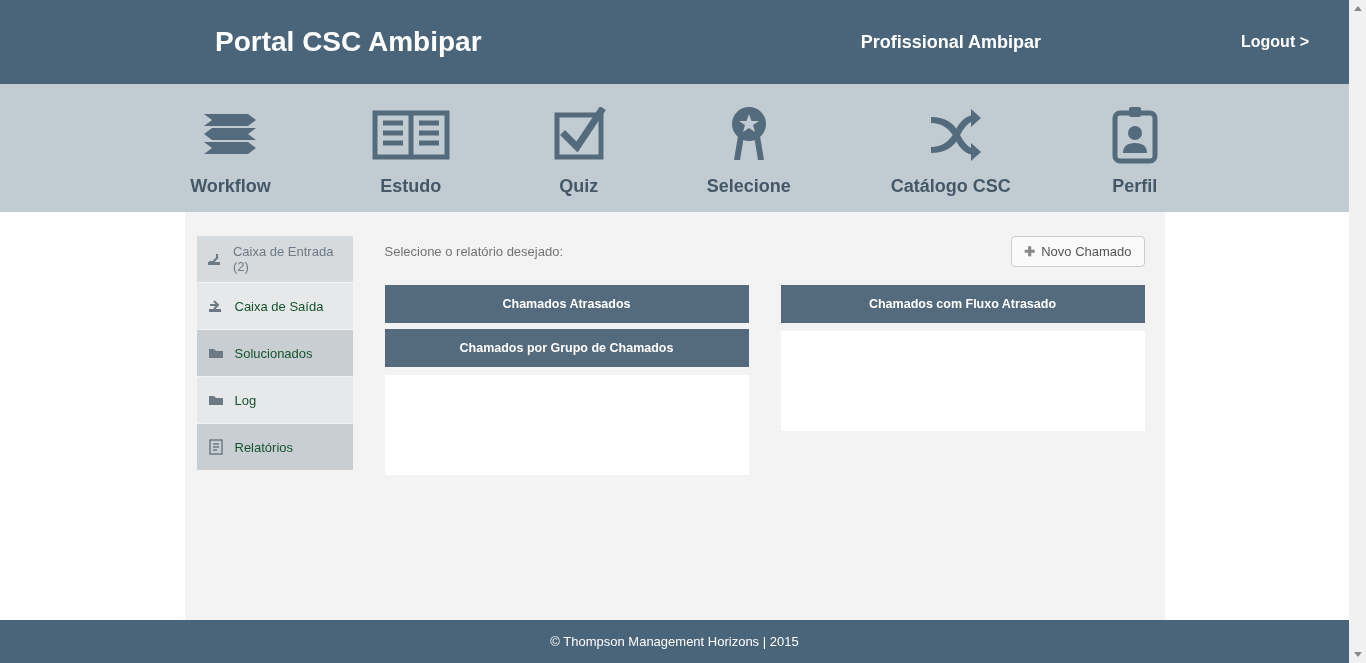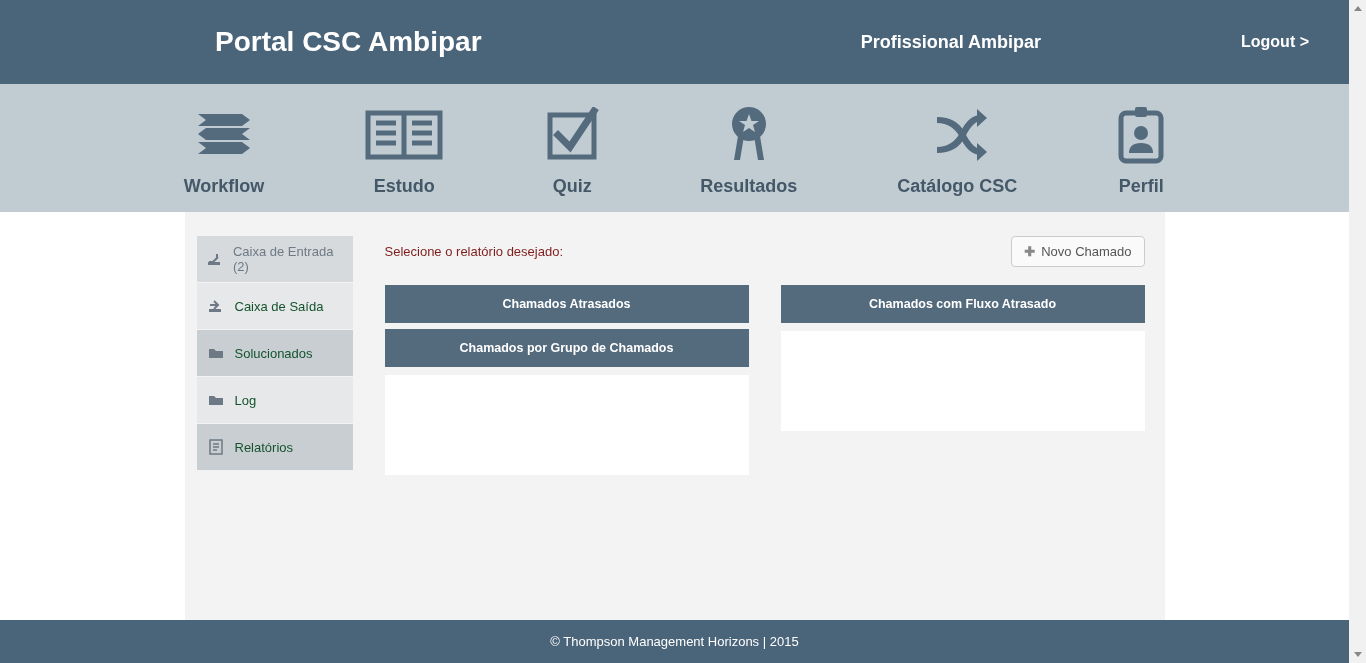--- a/index.html
+++ b/index.html
@@ -144,21 +144,21 @@
       flex: 1;
       padding: 24px 20px 20px 20px;
       position: relative;
     }
     .main-top-row {
       display: flex;
       align-items: center;
       margin-bottom: 18px;
     }
     .main-instruction {
-      color: #7f1d1d;
+      color: #737373;
       font-size: 13px;
     }
     .btn-new {
       margin-left: auto;
       background: #fafafa;
       border: 1px solid #ccc;
       border-radius: 4px;
       padding: 7px 12px;
       font-size: 13px;
       color: #555;
@@ -262,21 +262,21 @@
 
     <div class="nav-item">
       <div class="nav-icon-wrap">
         <svg width="50" height="62" viewBox="0 0 50 62">
           <circle cx="25" cy="20" r="17" fill="#546a7d"></circle>
           <polygon points="25,10 27.5,17 35,17 29,21 31,28 25,24 19,28 21,21 15,17 22.5,17" fill="#c1cbd2"></polygon>
           <polygon points="14,32 20,32 16,56 10,56" fill="#546a7d"></polygon>
           <polygon points="30,32 36,32 40,56 34,56" fill="#546a7d"></polygon>
         </svg>
       </div>
-      <div class="nav-label">Resultados</div>
+      <div class="nav-label">Selecione</div>
     </div>
 
     <div class="nav-item">
       <div class="nav-icon-wrap">
         <svg width="60" height="56" viewBox="0 0 60 56">
           <g fill="#546a7d">
             <path d="M10,10 Q30,10 38,26 Q46,42 54,42 L54,48 Q42,48 34,32 Q26,16 10,16 Z"></path>
             <path d="M10,46 Q30,46 38,30 Q46,14 54,14 L54,8 Q42,8 34,24 Q26,40 10,40 Z"></path>
             <polygon points="50,2 60,11 50,20"></polygon>
             <polygon points="50,36 60,45 50,54"></polygon>

